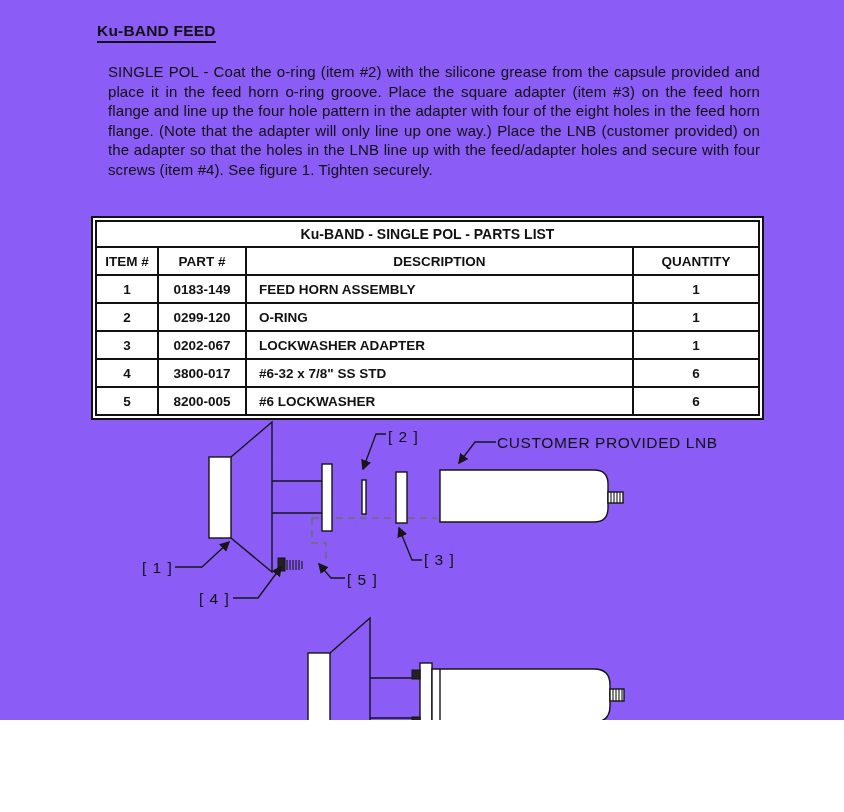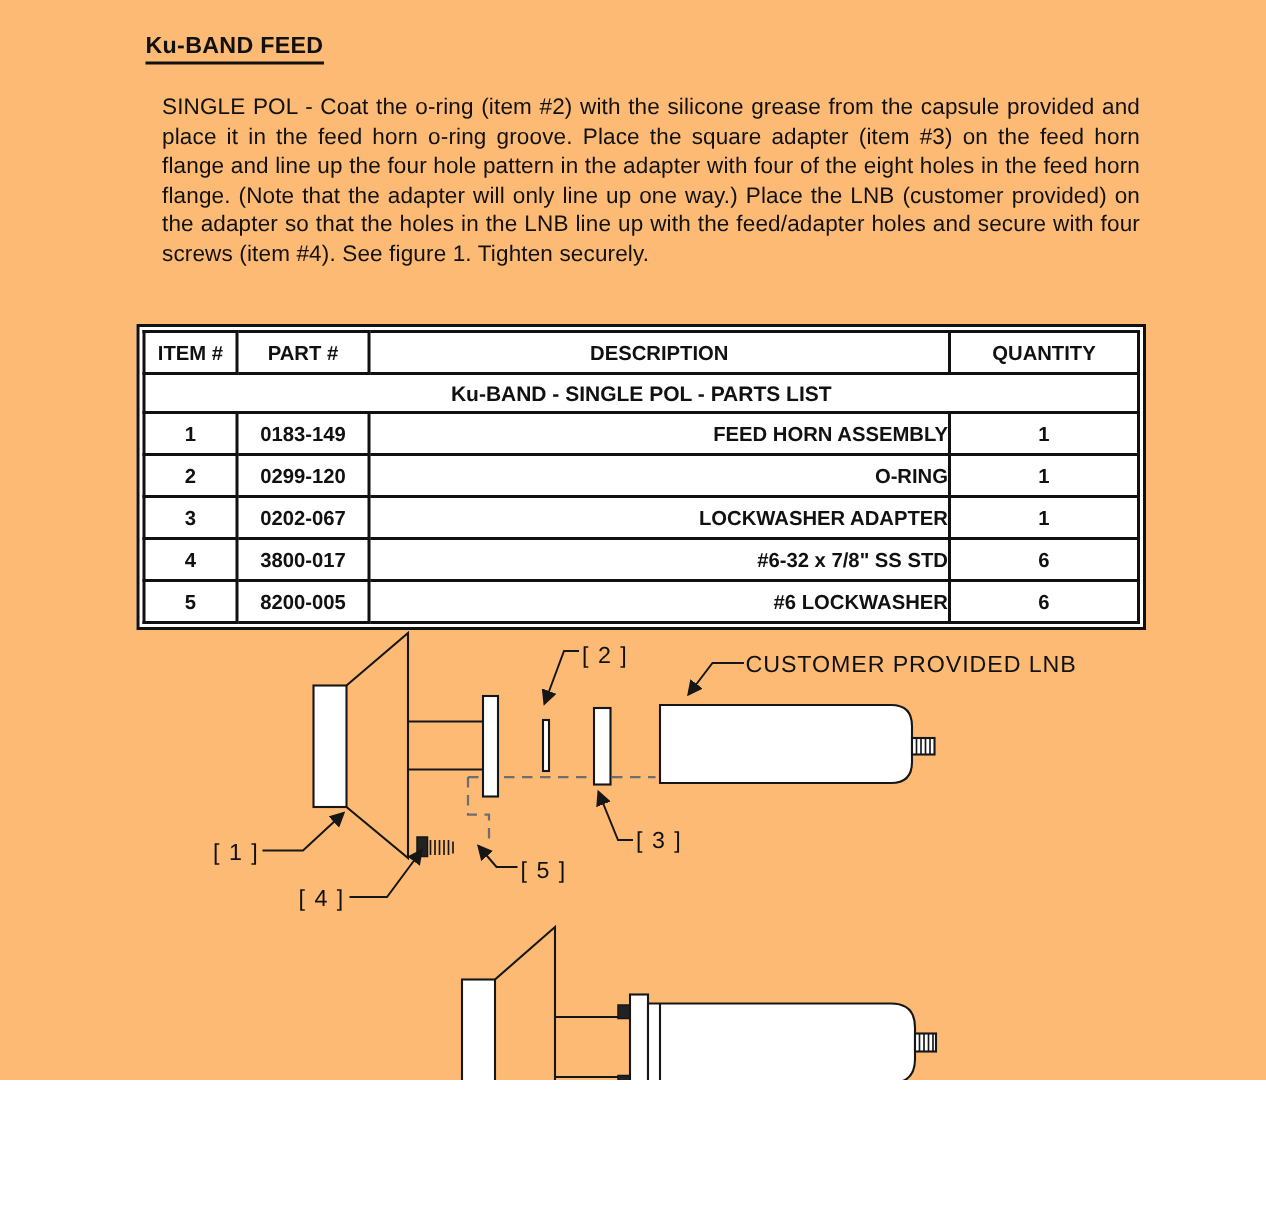--- a/index.html
+++ b/index.html
@@ -1,17 +1,17 @@
 <!DOCTYPE html>
 <html><head>
 <meta charset="utf-8">
 <style>
   html,body{margin:0;padding:0;background:#ffffff;}
   .page{
-    position:relative;width:844px;height:720px;background:#fdba74;
+    position:relative;width:844px;height:720px;background:#8b5cf6;
     font-family:"Liberation Sans",sans-serif;color:#111;overflow:hidden;
   }
   .doc-title{
     position:absolute;left:97px;top:22px;font-size:15.5px;font-weight:bold;
     letter-spacing:0.2px;
   }
   .doc-title span{display:inline-block;border-bottom:2px solid #111;padding-bottom:1px;}
   .para{
     position:absolute;left:108px;top:62px;width:652px;
     font-size:15px;line-height:19.6px;text-align:justify;letter-spacing:0.1px;
@@ -19,21 +19,21 @@
   .tbl-wrap{
     position:absolute;left:91px;top:216px;width:673px;box-sizing:border-box;
     border:2px solid #111;padding:2px;background:#fff;
   }
   table{width:100%;border-collapse:collapse;table-layout:fixed;}
   td{
     border:2px solid #111;height:26px;text-align:center;vertical-align:middle;
     font-size:13.5px;font-weight:bold;padding:0;color:#111;
   }
   td.tbl-title{height:24px;font-size:14px;}
-  td.desc{text-align:right;padding-left:12px;}
+  td.desc{text-align:left;padding-left:12px;}
   col.c-item{width:62px;} col.c-part{width:88px;} col.c-desc{width:387px;}
   .diagram{position:absolute;left:0;top:415px;}
   .ln{stroke:#161616;stroke-width:1.4;fill:none;stroke-linejoin:miter;}
   .fillw{fill:#ffffff;}
   .solid{fill:#222;stroke:#161616;stroke-width:1;}
   .hatch{stroke:#161616;stroke-width:1.1;fill:none;}
   .dash{stroke:#6e6e6e;stroke-width:1.5;stroke-dasharray:7 5;fill:none;}
   .leader{stroke:#161616;stroke-width:1.3;fill:none;}
   .dtext{font-family:"Liberation Sans",sans-serif;font-size:15.5px;fill:#111;stroke:none;letter-spacing:1px;}
   .lnb-label{letter-spacing:0.6px;}
@@ -53,27 +53,27 @@
   <div class="tbl-wrap">
     <table>
       <colgroup>
         <col class="c-item">
           <col class="c-part">
           <col class="c-desc">
           <col class="c-qty">
       </colgroup>
       <tbody>
         <tr>
+          <td class="tbl-title" colspan="4">Ku-BAND - SINGLE POL - PARTS LIST</td>
+        </tr>
+        <tr>
           <td>ITEM #</td>
           <td>PART #</td>
           <td>DESCRIPTION</td>
           <td>QUANTITY</td>
-        </tr>
-        <tr>
-          <td class="tbl-title" colspan="4">Ku-BAND - SINGLE POL - PARTS LIST</td>
         </tr>
         <tr>
           <td>1</td>
           <td>0183-149</td>
           <td class="desc">FEED HORN ASSEMBLY</td>
           <td>1</td>
         </tr>
         <tr>
           <td>2</td>
           <td>0299-120</td>

